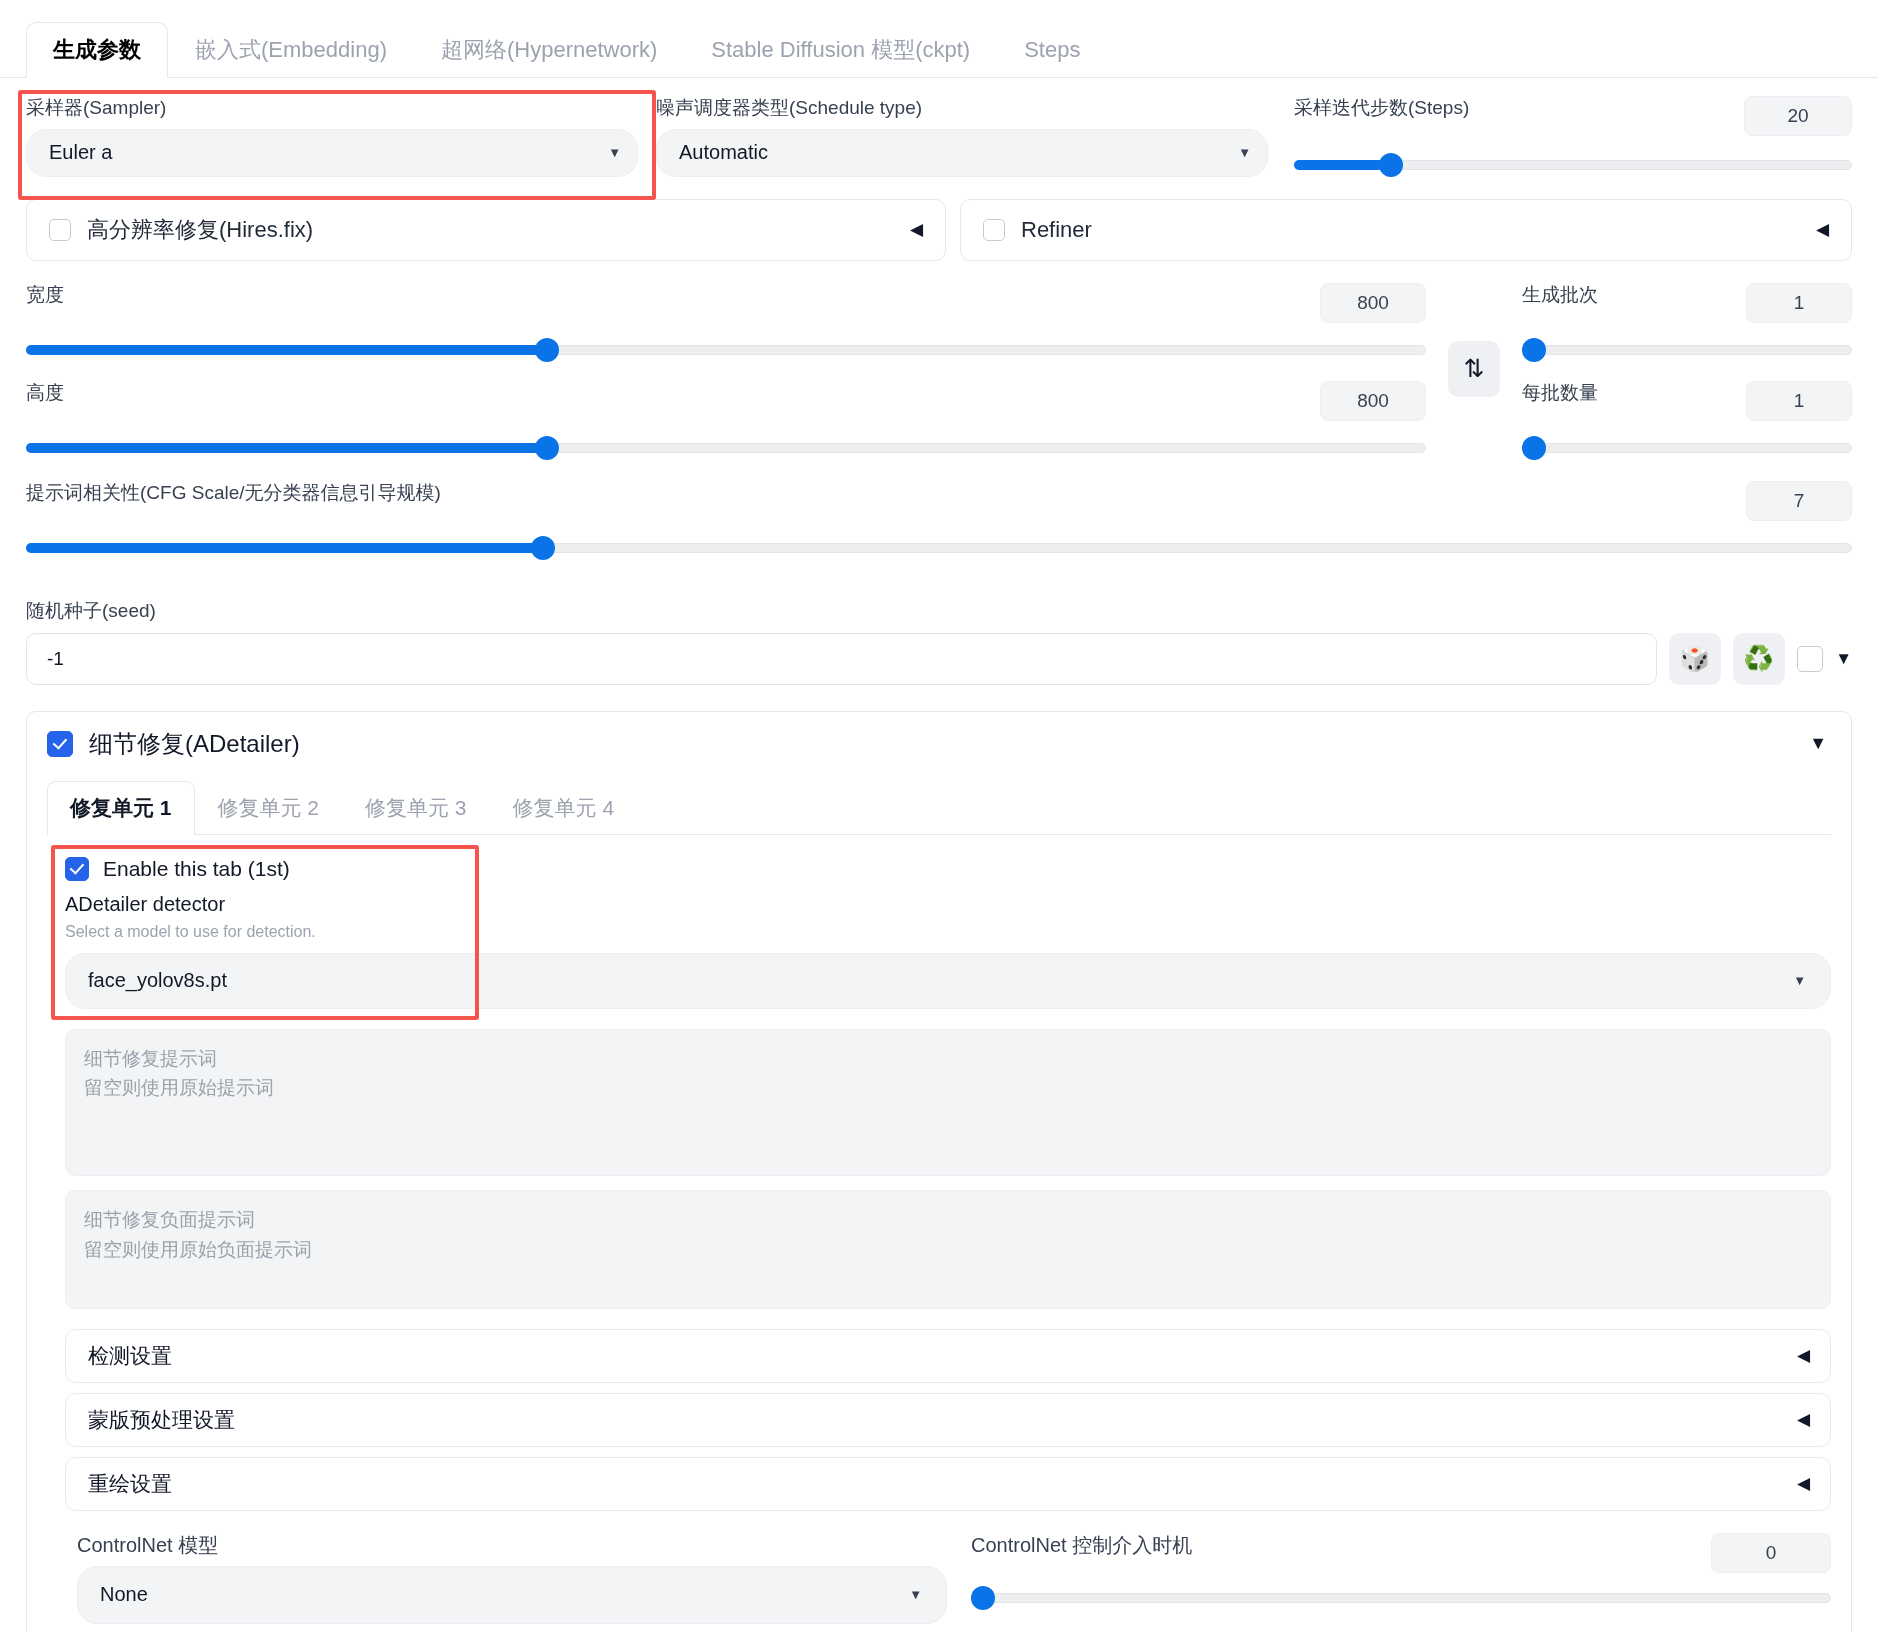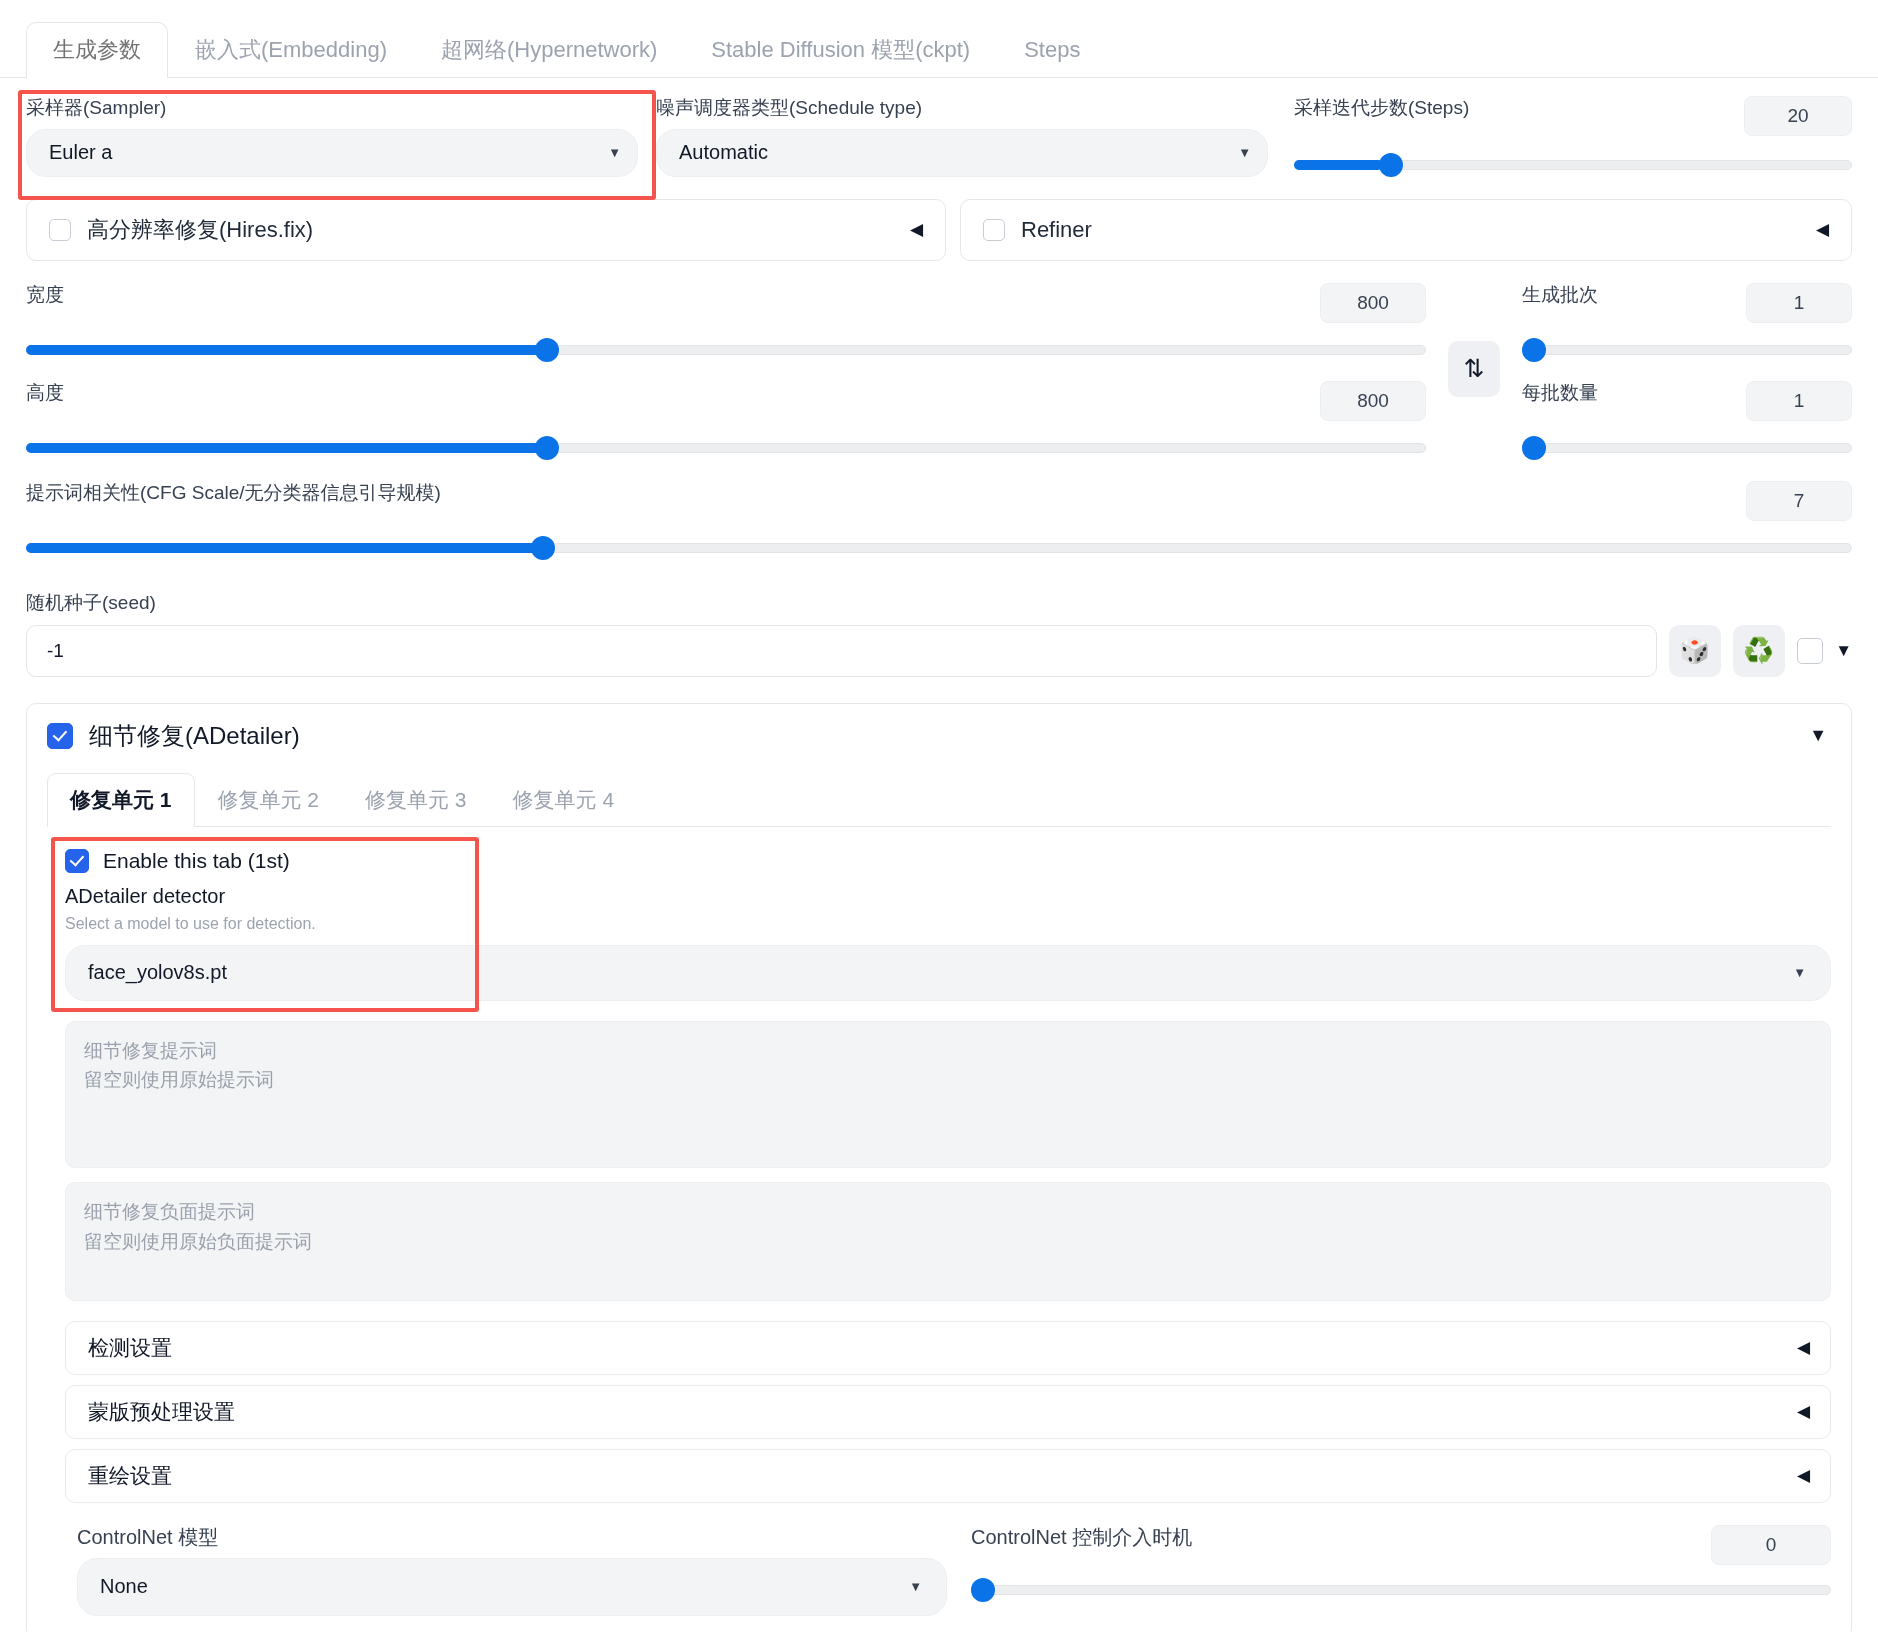--- a/index.html
+++ b/index.html
@@ -19,21 +19,21 @@
     height: 78px; margin: 0 -26px; padding: 0 26px;
   }
   .toptab {
     font-size: 22px; color: #9ca3af;
     padding: 16px 26px 17px 26px;
     line-height: 1; position: relative; top: 1px;
     border: 1px solid transparent; border-bottom: none;
     border-radius: 10px 10px 0 0; cursor: pointer; white-space: nowrap;
   }
   .toptab.active {
-    color: #737373; font-weight: 400;
+    color: #000000; font-weight: 700;
     background: #fff; border-color: #e5e7eb;
   }
 
   
   .lbl { font-size: 19px; color: #374151; line-height: 1.25; }
 
   .sel {
     background: #f3f4f6; border: 1px solid #eceef1; border-radius: 20px;
     height: 48px; display: flex; align-items: center;
     padding: 0 16px 0 22px; font-size: 20px; color: #111827;
@@ -241,21 +241,21 @@
       <div class="lbl">提示词相关性(CFG Scale/无分类器信息引导规模)</div>
       <div class="numbox">7</div>
     </div>
     <div class="sld" style="margin-top:16px;">
       <div class="track"></div>
       <div class="fill" id="cfg-fill" style="width: 28%;"></div>
       <div class="thumb" id="cfg-thumb" style="left: calc(28% + 5.28px);"></div>
     </div>
   </div>
 
-  <div style="margin-top:32px;">
+  <div style="margin-top:40px;">
     <div class="lbl">随机种子(seed)</div>
     <div style="display:flex; align-items:center; gap:12px; margin-top:10px;">
       <input class="seedinput" type="text" value="-1" style="">
       <button class="iconbtn">
           <span>🎲</span>
         </button>
       <button class="iconbtn">
           <span>♻️</span>
         </button>
       <span class="cb" style="width:26px;height:26px;"></span>

